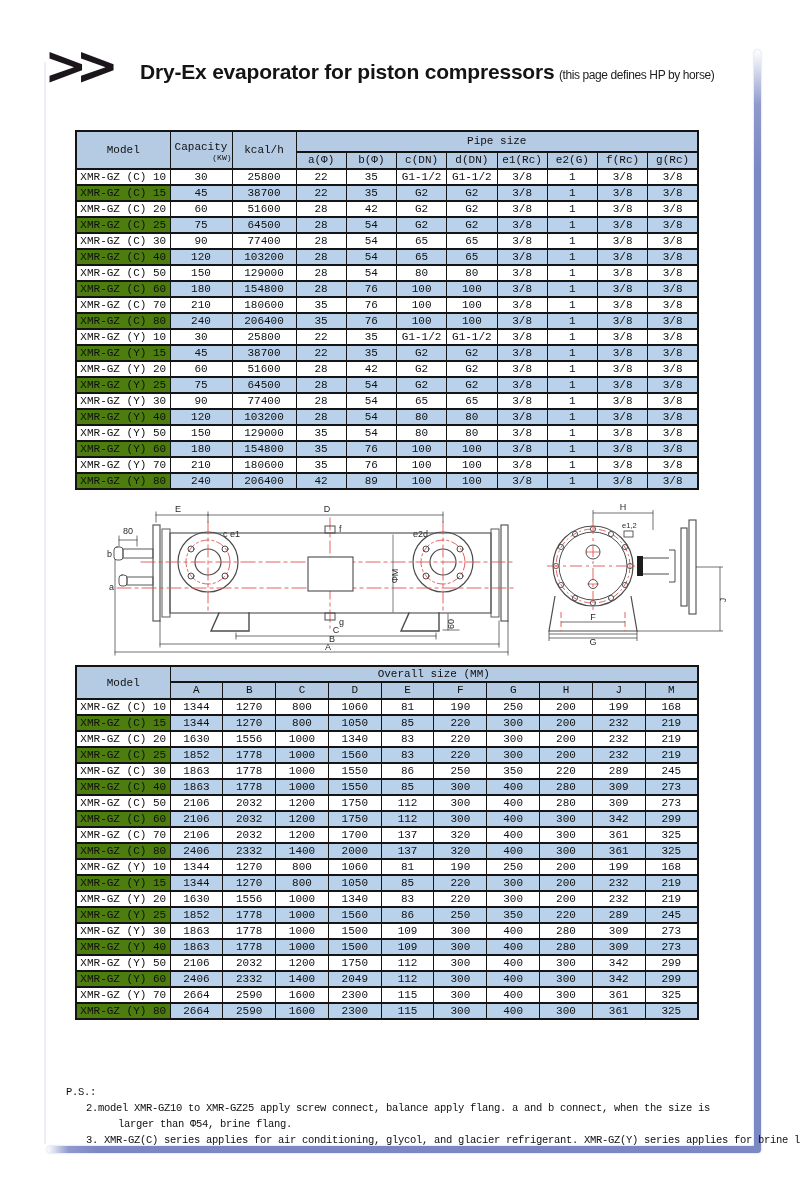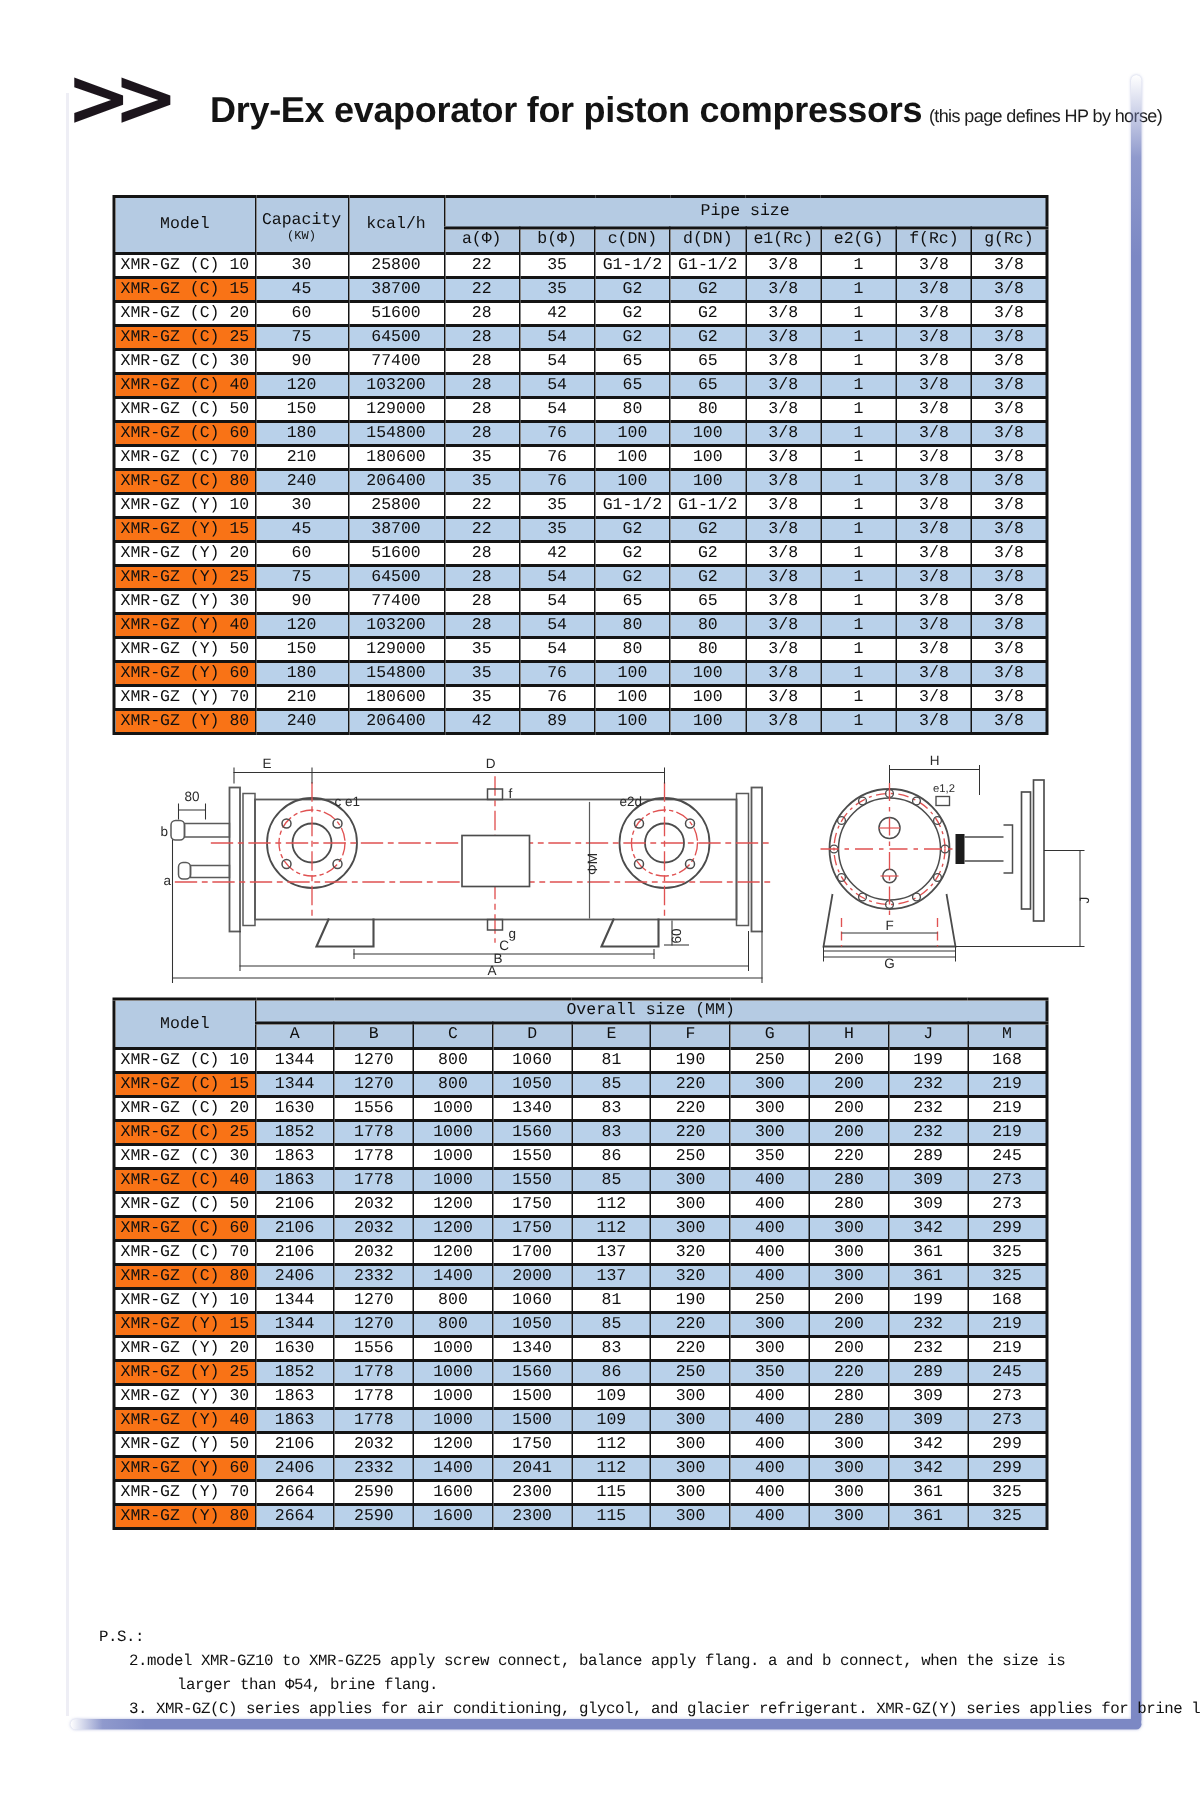--- a/index.html
+++ b/index.html
@@ -9,21 +9,21 @@
   }
 
   
   .logo {
     position:absolute; left:44px; top:40px;
     font-family:"DejaVu Sans", sans-serif; font-weight:bold;
     font-size:52px; letter-spacing:-12px; color:#1c151c;
     transform:scaleY(1.02); line-height:1;
   }
   .title-row { position:absolute; left:140px; top:60px; white-space:nowrap; }
-  .title { font-size:24px; font-weight:700; color:#141414; letter-spacing:-0.2px; }
+  .title { font-size:21px; font-weight:700; color:#141414; letter-spacing:-0.2px; }
   .subtitle { font-size:12px; font-weight:400; color:#1d1d1d; letter-spacing:-0.4px; }
 
   
   .left-hairline { position:absolute; left:44px; top:62px; width:2px; height:1082px; background:#eeeef5; }
   .bar-right {
     position:absolute; left:754px; top:50px; width:7px; height:1100px; border-radius:4px;
     background:linear-gradient(to bottom, rgba(124,136,196,0) 0%, rgba(124,136,196,0.85) 5%, #7c88c4 11%, #7c88c4 100%);
     box-shadow:0 0 2px rgba(124,136,196,0.55);
   }
   .bar-bottom {
@@ -44,23 +44,23 @@
   table.data th, table.data td {
     border-left:1px solid #141414; border-right:1px solid #141414;
     border-top:2px solid #141414; border-bottom:2px solid #141414;
     padding:0; height:14px; line-height:14px; overflow:hidden; white-space:nowrap;
   }
   table.data thead th { background:#b5cbe3; font-weight:normal; }
   table.t1 thead tr.gr th { height:19px; line-height:19px; }
   table.t1 thead tr.sub th, table.t2 thead tr.sub th { height:15px; line-height:15px; }
   th.cap-hd { line-height:11px;margin-left:11px; }
   .cap-name { font-size:11px; line-height:12px; padding-top:2px; }
-  .cap-unit { font-size:8px; line-height:9px; }
+  .cap-unit { font-size:8px; line-height:9px;text-align:right; }
   table.data tbody tr.alt td { background:#b9d1ea; }
-  table.data tbody tr.alt td:first-child { background:#f97316; }
+  table.data tbody tr.alt td:first-child { background:#4d7c0f; }
 
   
   .diagram { position:absolute; left:103px; top:500px; width:656px; height:160px; }
   .diagram text {
     font-family:"Liberation Sans", sans-serif; font-size:9px; fill:#2a2a2a;
   }
   .diagram text.sm { font-size:7.5px; }
 
   
   .notes {
@@ -786,21 +786,21 @@
           <td>400</td>
           <td>300</td>
           <td>342</td>
           <td>299</td>
         </tr>
         <tr class="alt">
           <td>XMR-GZ (Y) 60</td>
           <td>2406</td>
           <td>2332</td>
           <td>1400</td>
-          <td>2041</td>
+          <td>2049</td>
           <td>112</td>
           <td>300</td>
           <td>400</td>
           <td>300</td>
           <td>342</td>
           <td>299</td>
         </tr>
         <tr>
           <td>XMR-GZ (Y) 70</td>
           <td>2664</td>

